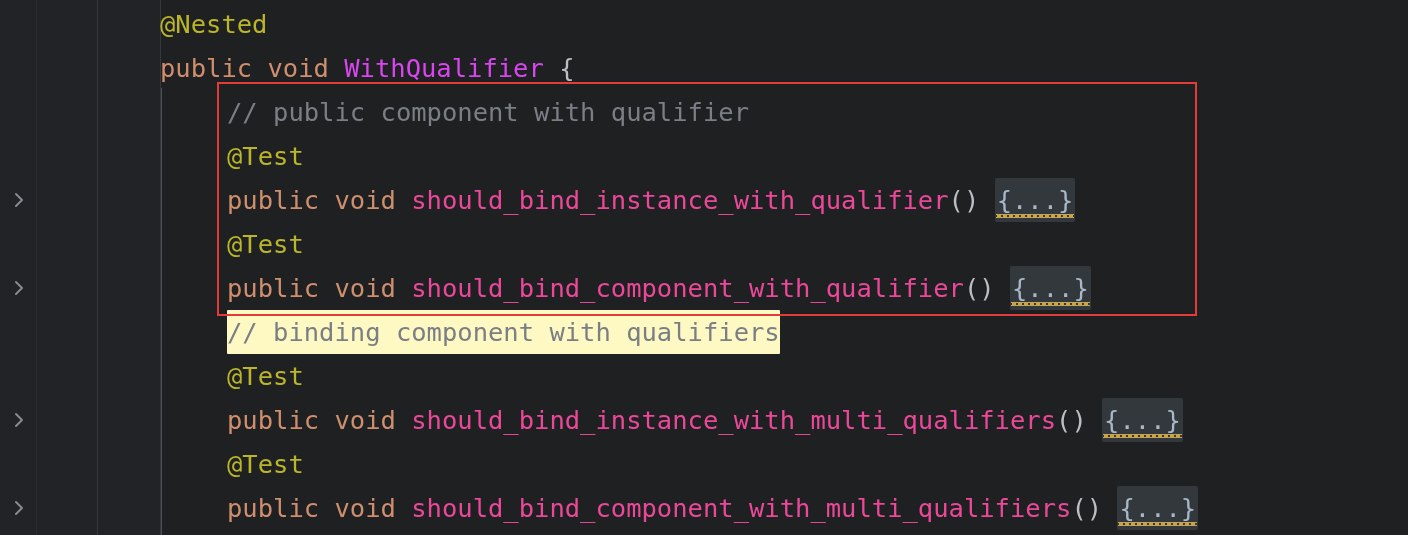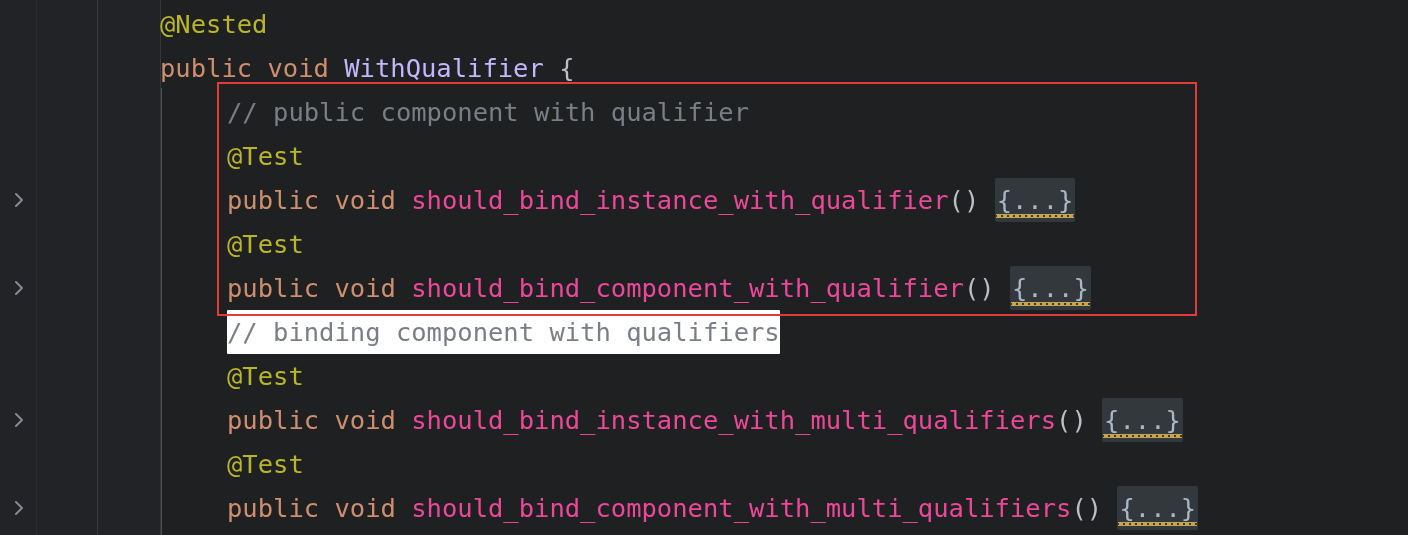--- a/index.html
+++ b/index.html
@@ -72,21 +72,21 @@
     line-height: 44px;
     white-space: pre;
     font-size: 25.5px;
     letter-spacing: 0px;
     font-family: "DejaVu Sans Mono", "Liberation Mono", monospace;
   }
 
   
   .tk-annotation { color: #bbb529; }
   .tk-keyword    { color: #cf8e6d; }
-  .tk-classname  { color: #c4b5fd; }
+  .tk-classname  { color: #d946ef; }
   .tk-method     { color: #ec4899; }
   .tk-punct      { color: #bcbec4; }
   .tk-comment    { color: #7a7e85; }
 
   
   .fold-ph {
     display: inline-block;
     position: relative;
     background: #33383d;
     color: #a9b7c6;
@@ -103,21 +103,21 @@
     background-image:
       linear-gradient(135deg, transparent 0 35%, #c8a44a 35% 65%, transparent 65% 100%),
       linear-gradient(45deg,  transparent 0 35%, #c8a44a 35% 65%, transparent 65% 100%);
     background-size: 6px 4px;
     background-repeat: repeat-x;
   }
 
   
   .hl-comment {
     display: inline-block;
-    background: #ffffff;
+    background: #fef9c3;
     border-radius: 1px;
   }
 
   
   .red-box {
     position: absolute;
     border: 2px solid #e33a3a;
     box-sizing: border-box;
     pointer-events: none;
     background: transparent;

